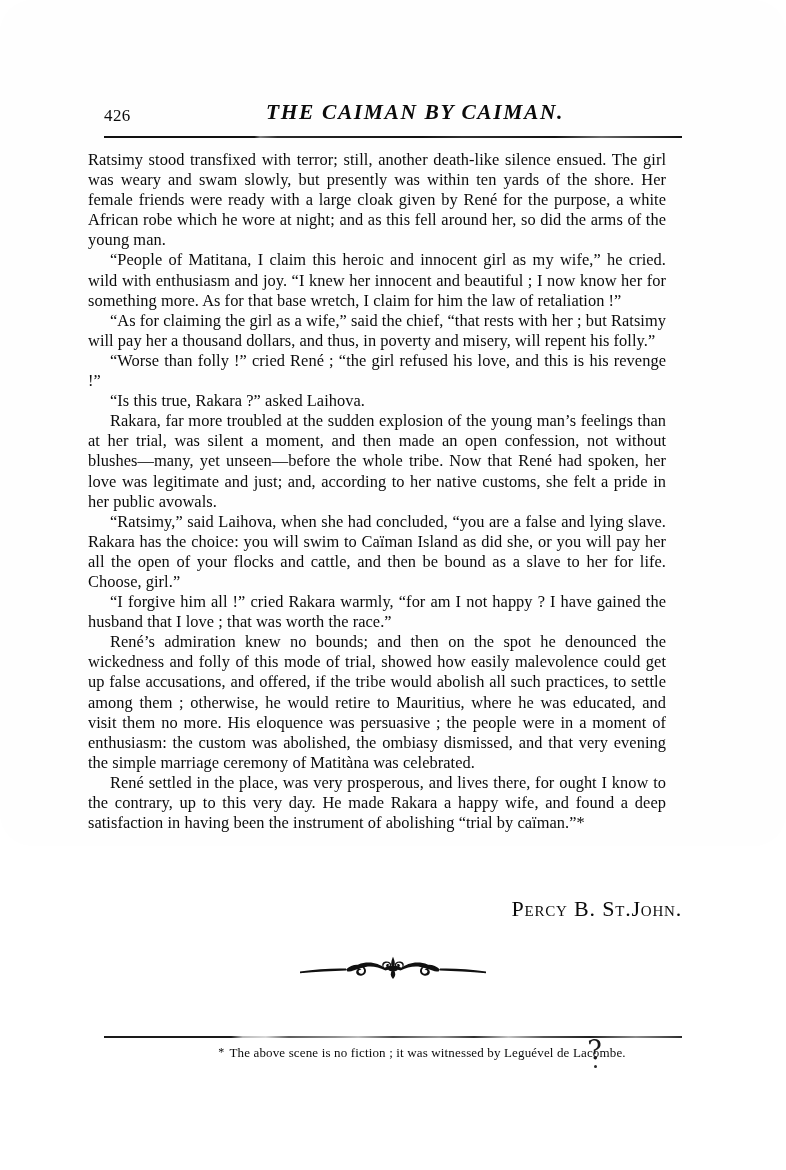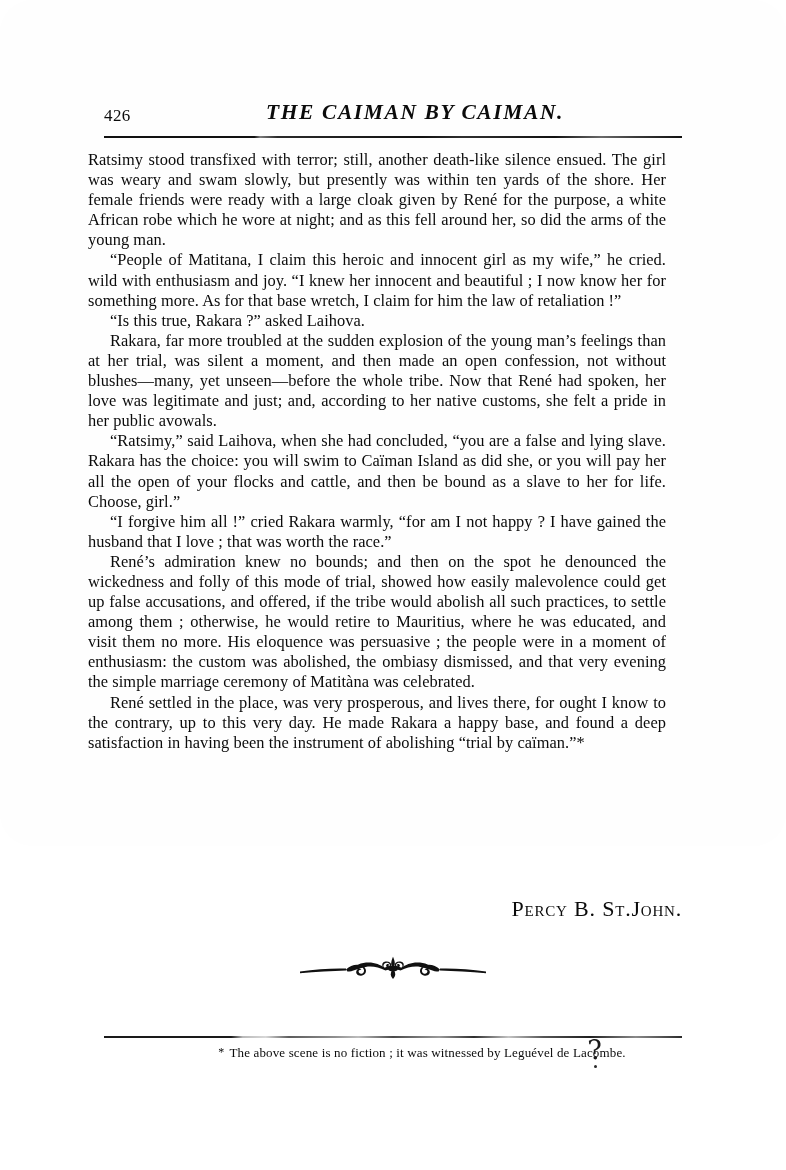--- a/index.html
+++ b/index.html
@@ -171,26 +171,28 @@
 
   <div class="header">
     <div class="folio">426</div>
     <div class="running-title">THE CAIMAN BY CAIMAN.</div>
   </div>
   <div class="header-rule"></div>
 
   <div class="body-text">
       <p class="noindent">Ratsimy stood transfixed with terror; still, another death-like silence ensued. The girl was weary and swam slowly, but presently was within ten yards of the shore. Her female friends were ready with a large cloak given by René for the purpose, a white African robe which he wore at night; and as this fell around her, so did the arms of the young man.</p>
       <p>“People of Matitana, I claim this heroic and innocent girl as my wife,” he cried. wild with enthusiasm and joy. “I knew her innocent and beautiful ; I now know her for something more. As for that base wretch, I claim for him the law of retaliation !”</p>
+      <p>“As for claiming the girl as a wife,” said the chief, “that rests with her ; but Ratsimy will pay her a thousand dollars, and thus, in poverty and misery, will repent his folly.”</p>
+      <p>“Worse than folly !” cried René ; “the girl refused his love, and this is his revenge !”</p>
       <p>“Is this true, Rakara ?” asked Laihova.</p>
       <p>Rakara, far more troubled at the sudden explosion of the young man’s feelings than at her trial, was silent a moment, and then made an open confession, not without blushes—many, yet unseen—before the whole tribe. Now that René had spoken, her love was legitimate and just; and, according to her native customs, she felt a pride in her public avowals.</p>
       <p>“Ratsimy,” said Laihova, when she had concluded, “you are a false and lying slave. Rakara has the choice: you will swim to Caïman Island as did she, or you will pay her all the open of your flocks and cattle, and then be bound as a slave to her for life. Choose, girl.”</p>
       <p>“I forgive him all !” cried Rakara warmly, “for am I not happy ? I have gained the husband that I love ; that was worth the race.”</p>
       <p><span>René’s admiration knew no bounds; and then on the spot he denounced the wickedness and folly of this mode of trial, showed how easily malevolence could get up false accusations, and offered, if the tribe would abolish all such practices, to settle among them ; otherwise, he would retire to Mauritius, where he was educated, and visit them no more. His eloquence was persuasive ; the people were in a moment of enthusiasm: the custom was abolished, the </span><span class="it">ombiasy</span><span> dismissed, and that very evening the simple marriage ceremony of Matitàna was celebrated.</span></p>
-      <p>René settled in the place, was very prosperous, and lives there, for ought I know to the contrary, up to this very day. He made Rakara a happy base, and found a deep satisfaction in having been the instrument of abolishing “trial by caïman.”*</p>
+      <p>René settled in the place, was very prosperous, and lives there, for ought I know to the contrary, up to this very day. He made Rakara a happy wife, and found a deep satisfaction in having been the instrument of abolishing “trial by caïman.”*</p>
     </div>
 
   <div class="signature">Percy B. St.John.</div>
 
   <div class="ornament">
     <svg width="206" height="34" viewBox="0 0 206 34" xmlns="http://www.w3.org/2000/svg">
       <g fill="#111">
         <path d="M10 19.6 C26 17.2 42 16.2 56 16.6 L56 18.4 C42 18.9 26 19.6 10 21.2 Z"></path>
         <path d="M196 19.6 C180 17.2 164 16.2 150 16.6 L150 18.4 C164 18.9 180 19.6 196 21.2 Z"></path>
         <path d="M56 17.4 C61 12.2 69 11.4 73.5 14.6 C78 17.8 76 23.4 71.2 23.8 C67.4 24.1 65.2 21.2 66.6 18.6 C67.7 16.5 70.6 16.3 71.6 17.9 C70.2 17.4 68.6 18.1 68.6 19.6 C68.6 21.3 70.6 22.3 72.4 21.4 C74.6 20.3 74.8 16.9 71.8 15.5 C68.2 13.8 62.8 15.6 59.6 19.3 C62.8 15.2 68.6 11.2 76 10.6 C84 9.9 90 12.6 95 15.8 L95 18.2 C89 15.3 82 13.6 75.6 14.9 C68.8 16.2 62.2 19.6 57.4 19.6 Z"></path>

